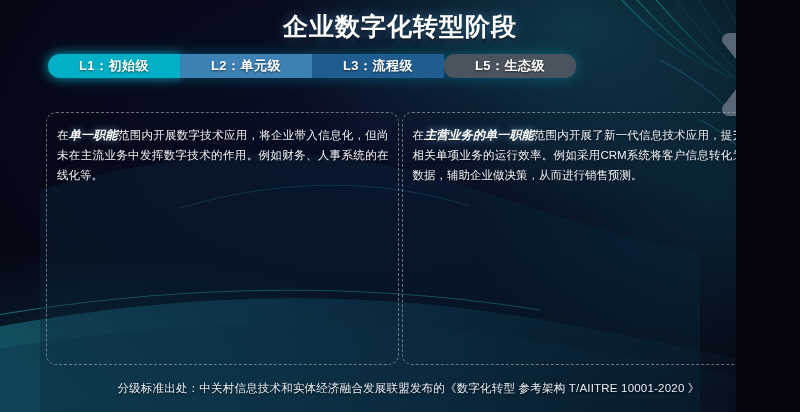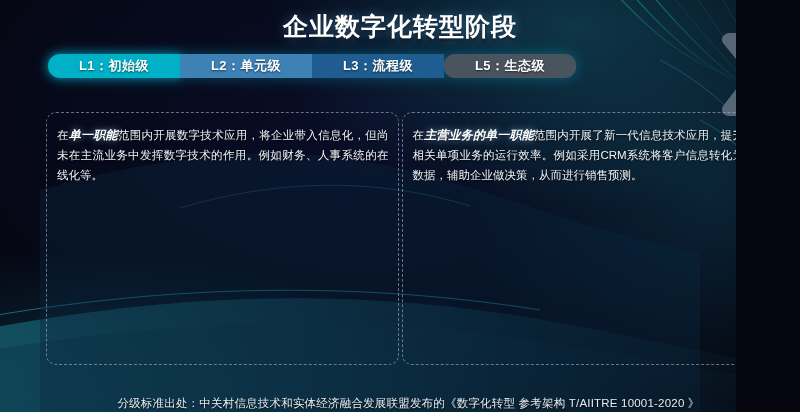--- a/index.html
+++ b/index.html
@@ -66,21 +66,21 @@
     text-shadow:0 1px 2px rgba(0,0,0,.75);
     text-align:justify; word-break:break-all;
   }
   .card-text b {
     font-weight:bold; font-style:italic; font-size:12px; color:#ffffff;
     text-shadow:0 0 7px rgba(160,220,255,.6), 0 1px 2px rgba(0,0,0,.8);
   }
 
   
   .footer {
-    position:absolute; left:0; top:396px; width:800px; text-align:center;
+    position:absolute; left:0; top:381px; width:800px; text-align:center;
     font-size:11.5px; color:#e8eef4; letter-spacing:.2px;
     text-shadow:0 1px 2px rgba(0,0,0,.8);
     padding-left:17px;
   }
 </style>
 </head>
 <body>
 
 <div id="stage">
 

